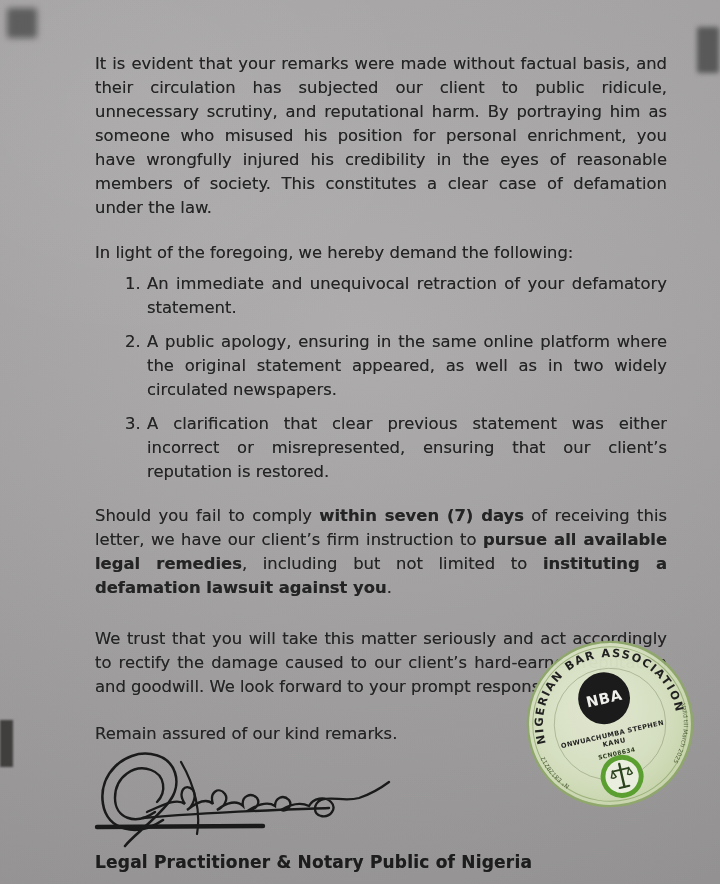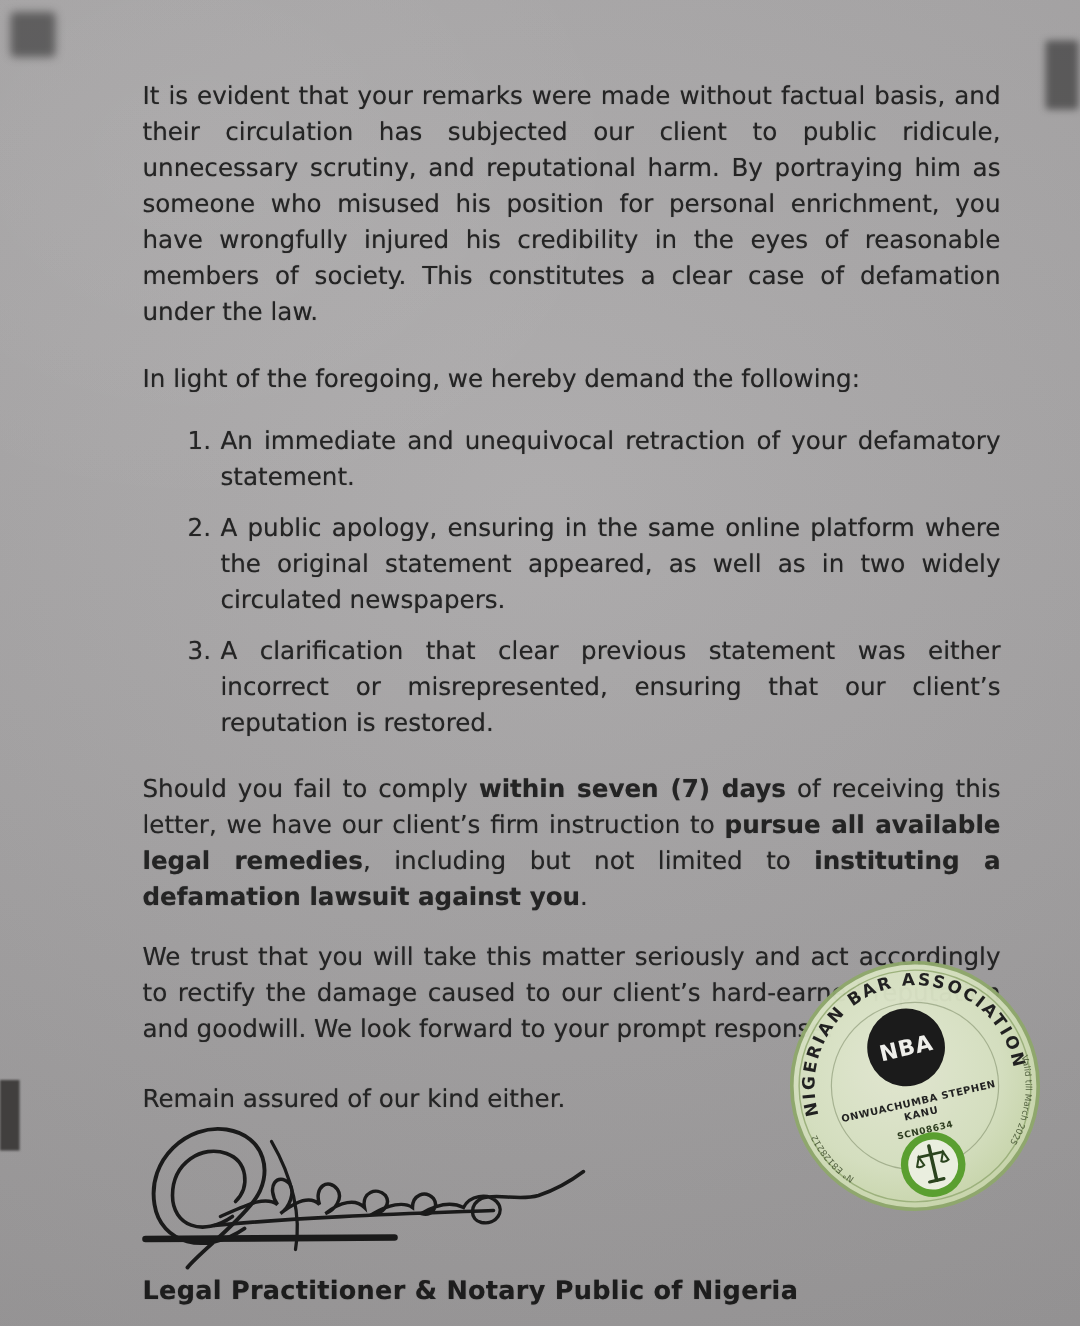--- a/index.html
+++ b/index.html
@@ -46,33 +46,33 @@
 
 <div class="paper-noise"></div>
 <div class="smudge smudge-topleft"></div>
 <div class="smudge smudge-topright"></div>
 <div class="smudge smudge-leftedge"></div>
 
 <div class="letter">
 
   <p>It is evident that your remarks were made without factual basis, and their circulation has subjected our client to public ridicule, unnecessary scrutiny, and reputational harm. By portraying him as someone who misused his position for personal enrichment, you have wrongfully injured his credibility in the eyes of reasonable members of society. This constitutes a clear case of defamation under the law.</p>
 
-  <p style="margin-bottom:17px;">In light of the foregoing, we hereby demand the following:</p>
+  <p style="margin-bottom:7px;">In light of the foregoing, we hereby demand the following:</p>
 
   <ol class="demands">
     <li>An immediate and unequivocal retraction of your defamatory statement.</li>
     <li>A public apology, ensuring in the same online platform where the original statement appeared, as well as in two widely circulated newspapers.</li>
     <li>A clarification that clear previous statement was either incorrect or misrepresented, ensuring that our client’s reputation is restored.</li>
   </ol>
 
-  <p style="margin-bottom:16px;"><span>Should you fail to comply </span><b>within seven (7) days</b><span> of receiving this letter, we have our client’s firm instruction to </span><b>pursue all available legal remedies</b><span>, including but not limited to </span><b>instituting a defamation lawsuit against you</b><span>.</span></p>
+  <p style="margin-bottom:27px;"><span>Should you fail to comply </span><b>within seven (7) days</b><span> of receiving this letter, we have our client’s firm instruction to </span><b>pursue all available legal remedies</b><span>, including but not limited to </span><b>instituting a defamation lawsuit against you</b><span>.</span></p>
 
   <p style="margin-bottom:23px;">We trust that you will take this matter seriously and act accordingly to rectify the damage caused to our client’s hard-earned reputation and goodwill. We look forward to your prompt response.</p>
 
-  <p class="salutation">Remain assured of our kind either.</p>
+  <p class="salutation">Remain assured of our kind remarks.</p>
 
   <div class="signature-area">
     <svg class="signature-svg" width="330" height="110" viewBox="0 0 330 110">
       <g fill="none" stroke="#1a1a1a" stroke-linecap="round">
 
         <path stroke-width="2.6" d="M78,78 C52,96 22,88 18,62 C13,32 40,8 66,12 C92,16 98,42 84,60 C70,78 48,94 40,104"></path>
         <path stroke-width="2.4" d="M70,70 C50,84 30,76 30,56 C30,34 50,22 66,28 C80,33 82,50 72,60"></path>
 
         <path stroke-width="2.3" d="M62,70 C80,62 92,56 100,62 C92,50 100,40 108,48 C112,54 108,64 102,68 C112,60 122,56 128,62 C124,50 134,44 140,52 C144,58 138,66 132,68 C142,60 152,58 158,64 C156,54 166,50 172,56 C176,62 170,68 164,68 C174,62 184,60 190,64 C190,56 198,52 204,58 C208,64 202,70 196,68 C206,62 216,60 224,64 C228,56 240,54 246,60 C252,66 246,76 236,74 C228,72 228,62 236,58 C246,54 260,60 274,56 C286,52 296,46 304,40"></path>
 

